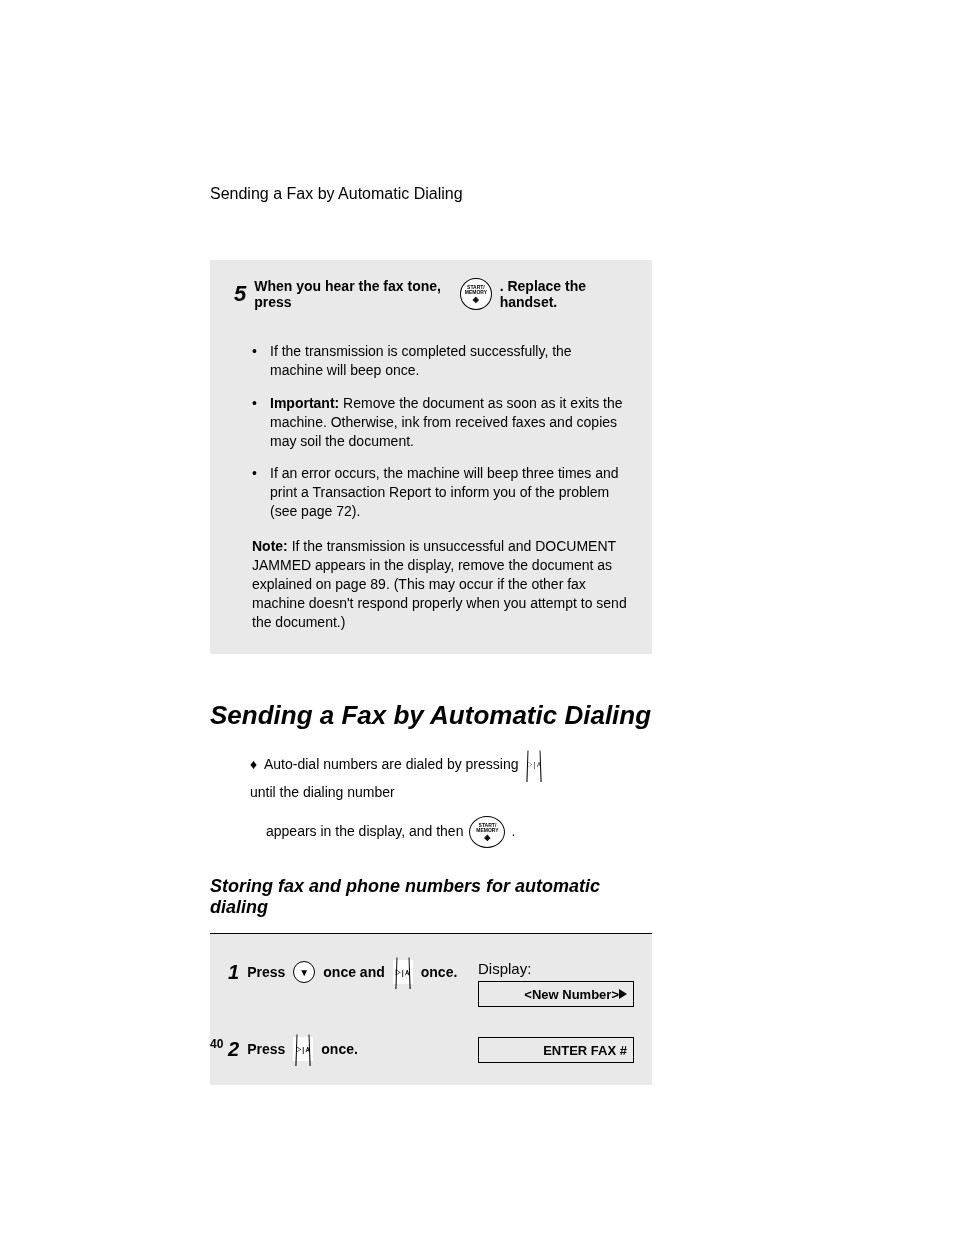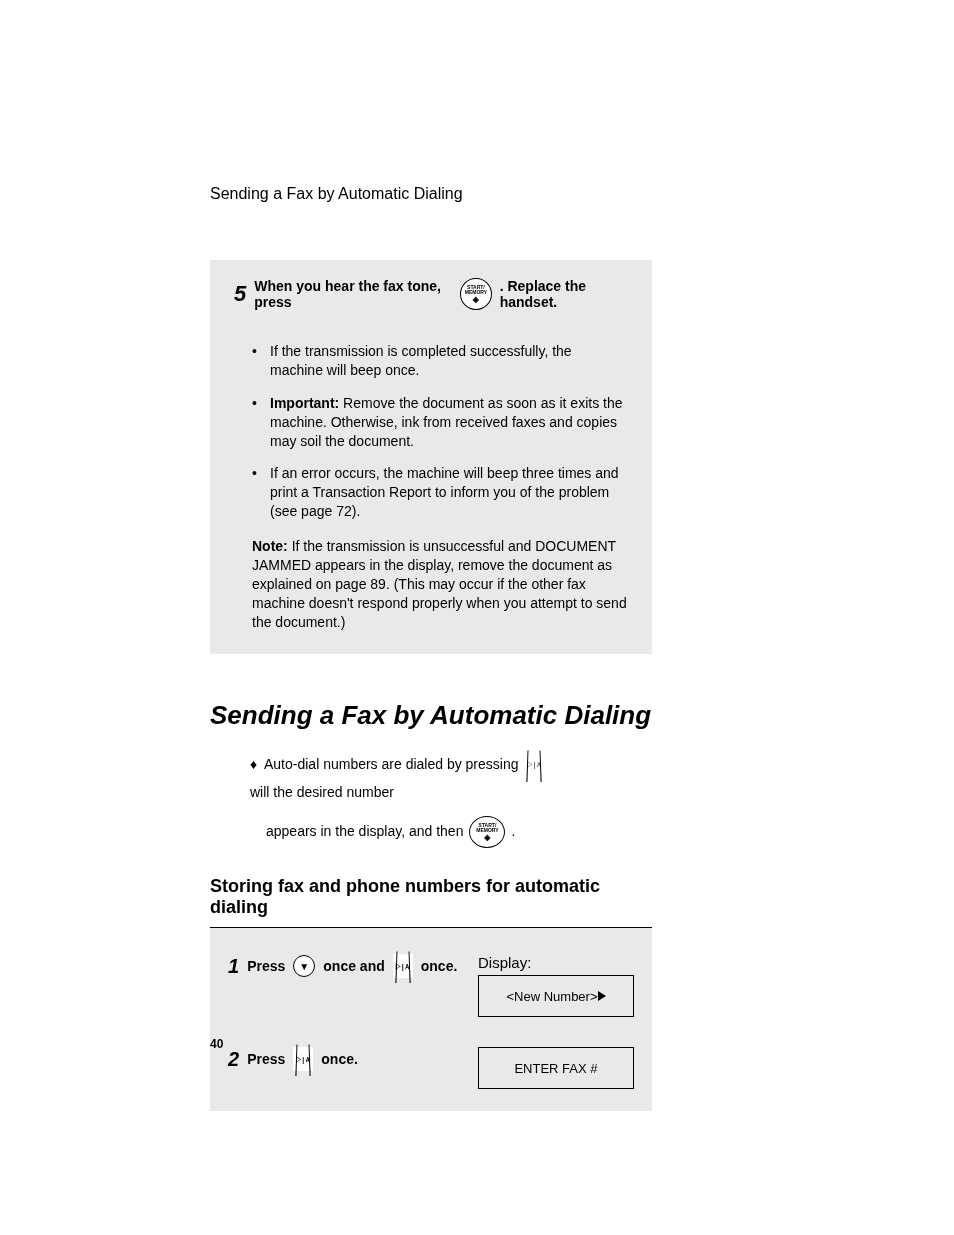--- a/index.html
+++ b/index.html
@@ -85,24 +85,25 @@
     font-size: 14px;
     line-height: 1.4;
     padding-left: 40px;
     margin-top: 22px;
   }
   .diamond {
     display: inline-block;
     width: 8px;
   }
   .subheading {
+    font-style: italic;
     font-weight: bold;
     font-size: 18px;
     margin-top: 28px;
-    margin-bottom: 9px;
+    margin-bottom: 15px;
   }
   .rule {
     border: none;
     border-top: 1px solid #000;
     margin: 8px 0 0 0;
   }
   .gray-box2 {
     background: #e9e9e9;
     padding: 16px 18px 22px 18px;
   }
@@ -128,25 +129,26 @@
     text-align: left;
   }
   .disp-label {
     font-size: 15px;
     font-weight: normal;
     margin-bottom: 4px;
   }
   .disp-box {
     border: 1px solid #000;
     font-size: 13px;
-    padding: 11px 6px;
-    display: flex;
-    align-items: center;
-    justify-content: center;
+    padding: 3px 6px;
+    display: flex;
+    align-items: center;
+    justify-content: flex-end;
     height: 18px;
+    font-weight: bold;
   }
   .page-num {
     position: absolute;
     left: 210px;
     bottom: 184px;
     font-weight: bold;
     font-size: 12px;
   }
 
   
@@ -244,21 +246,21 @@
   </div>
 
   <div class="heading">Sending a Fax by Automatic Dialing</div>
 
   <div class="diamond-row">
     <span class="diamond">♦</span>
     <span>Auto-dial numbers are dialed by pressing</span>
     <span class="icon-nav">
         <span>▷|Ａ</span>
       </span>
-    <span>will the desired number</span>
+    <span>until the dialing number</span>
   </div>
   <div class="diamond-row" style="margin-top:14px; padding-left:56px;">
     <span>appears in the display, and then</span>
     <span class="icon-oval">
       <span>START/</span>
       <span>MEMORY</span>
       <span class="diamond-sym">◈</span>
     </span>
     <span>.</span>
   </div>

